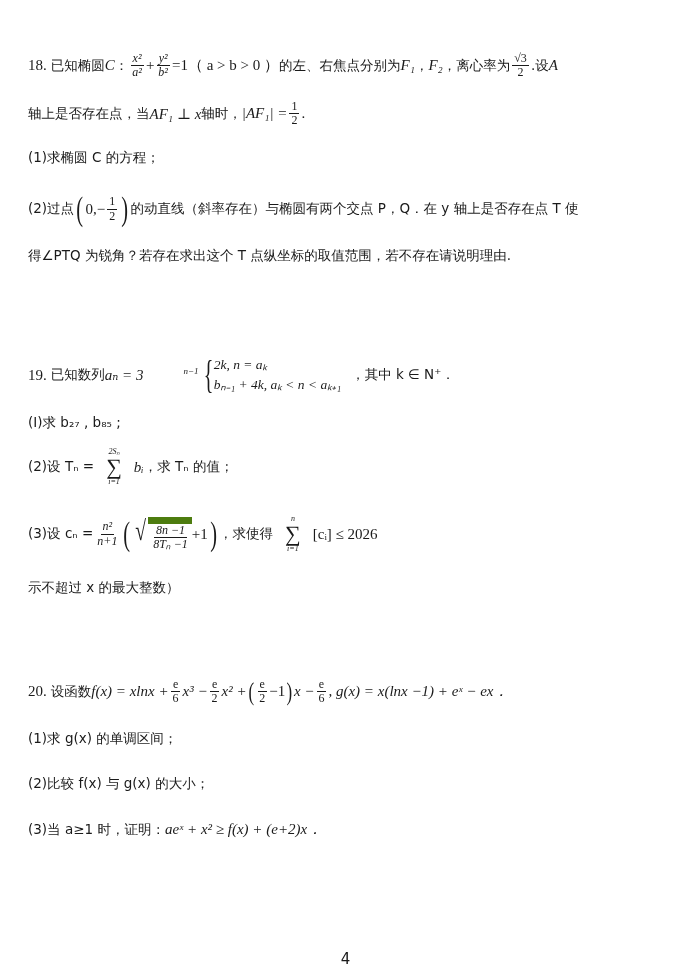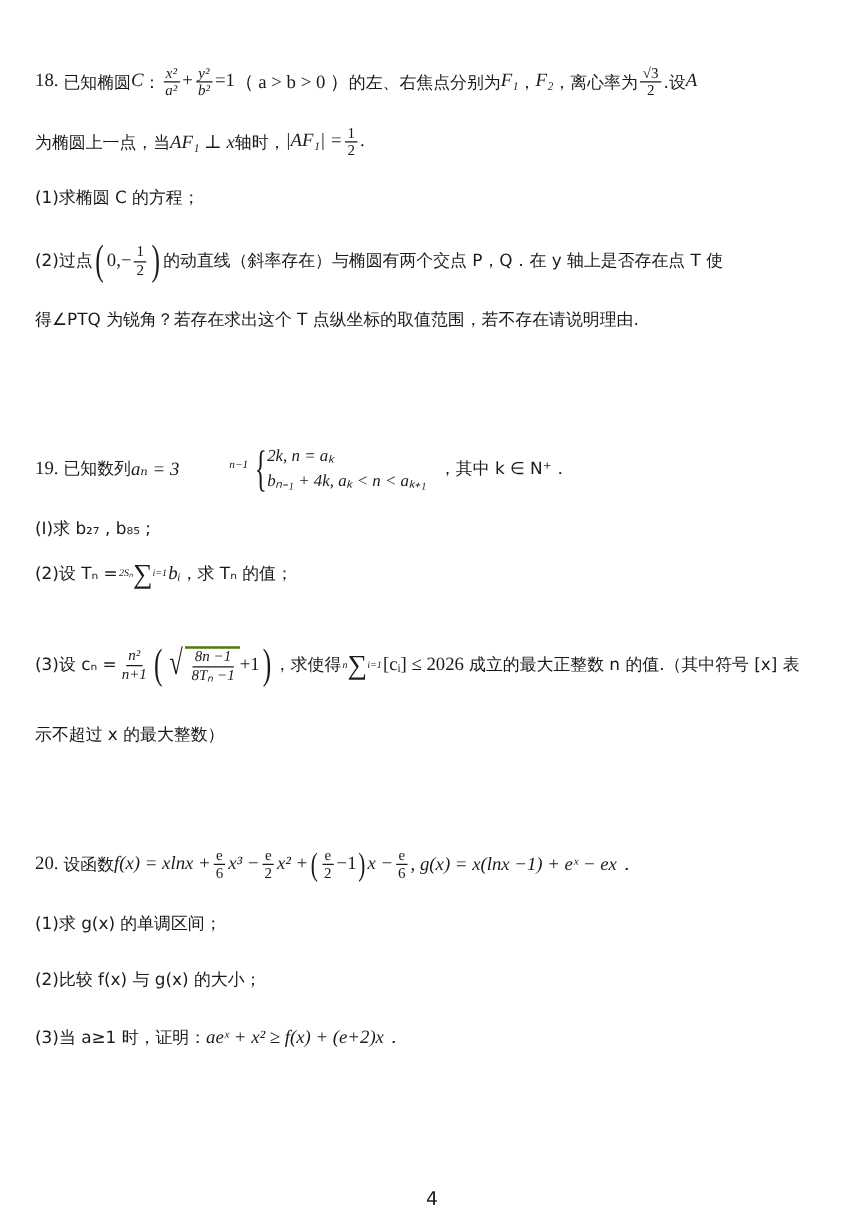--- a/index.html
+++ b/index.html
@@ -8,29 +8,29 @@
   .line { position:absolute; left:28px; white-space:nowrap; display:flex; align-items:center; }
   .cjk { font-family:"DejaVu Sans","Liberation Sans",sans-serif; font-size:13.5px; }
   .m { font-family:"Liberation Serif","DejaVu Serif",serif; font-size:15px; }
   .i { font-style:italic; }
   sub, sup { font-size:9px; line-height:0;margin-left:40px; }
   .frac { display:inline-flex; flex-direction:column; align-items:center; vertical-align:middle; margin:0 2px; font-family:"Liberation Serif",serif; font-size:12px; line-height:1.1; }
   .frac .num { border-bottom:1px solid #1a1a1a; padding:0 2px; }
   .frac .den { padding:0 2px; }
   .bigparen { font-size:34px; font-family:"Liberation Serif",serif; font-weight:200; line-height:1; transform:scaleX(0.6); display:inline-block; }
   .midparen { font-size:26px; font-family:"Liberation Serif",serif; line-height:1; transform:scaleX(0.65); display:inline-block; }
-  .sigma { display:inline-flex; flex-direction:row; align-items:center; vertical-align:middle; font-family:"Liberation Serif",serif; line-height:1; margin:0 1px; }
+  .sigma { display:inline-flex; flex-direction:column; align-items:center; vertical-align:middle; font-family:"Liberation Serif",serif; line-height:1; margin:0 12px; }
   .sigma .s { font-size:22px; }
   .sigma .lim { font-size:8px; }
   .cases { display:inline-flex; align-items:center; }
   .cases .brace { font-size:40px; font-family:"Liberation Serif",serif; line-height:1; transform:scaleX(0.5); display:inline-block; margin-right:-4px; }
   .cases .rows { display:flex; flex-direction:column; font-size:13.5px; line-height:1.5; font-family:"Liberation Serif",serif; }
   .sqrt { display:inline-flex; align-items:stretch; }
   .sqrt .rad { font-size:28px; line-height:1; font-family:"Liberation Serif",serif; transform:scaleX(0.7); display:inline-block; }
-  .sqrt .under { border-top:2px solid #4d7c0f; display:inline-flex; align-items:center; padding-left:1px; }
+  .sqrt .under { border-top:7px solid #4d7c0f; display:inline-flex; align-items:center; padding-left:1px; }
   .pagenum { position:absolute; left:0; width:691px; top:950px; text-align:center; font-family:"DejaVu Sans","Liberation Sans",sans-serif; font-size:15px; }
   .gap { display:inline-block; width:4px; }
 </style>
 </head>
 <body>
 
 <div class="line" style="top:52px;">
   <span class="m">18.</span>
     <span class="gap"></span>
   <span class="cjk">已知椭圆</span>
@@ -54,21 +54,21 @@
   <span class="cjk">，离心率为</span>
   <span class="frac">
       <span class="num">√3</span>
       <span class="den">2</span>
     </span>
   <span class="cjk">.设</span>
   <span class="m i">A</span>
 </div>
 
 <div class="line" style="top:100px;">
-  <span class="cjk">为椭圆上一点，当</span>
+  <span class="cjk">轴上是否存在点，当</span>
   <span class="m i">AF₁ ⊥ x</span>
   <span class="cjk">轴时，</span>
   <span class="m i">|AF₁| =</span>
   <span class="frac">
       <span class="num">1</span>
       <span class="den">2</span>
     </span>
   <span class="m">.</span>
 </div>
 
@@ -135,21 +135,20 @@
   <span class="m">+1</span>
   <span class="bigparen">)</span>
   <span class="cjk">，求使得</span>
   <span class="sigma">
     <span class="lim i">n</span>
     <span class="s">∑</span>
     <span class="lim i">i=1</span>
   </span>
   <span class="m">[cᵢ] ≤ 2026</span>
   <span class="gap"></span>
-  <span class="cjk">成立的最大正整数 n 的值.（其中符号 [x] 表</span>
 </div>
 
 <div class="line cjk" style="top:579px;">示不超过 x 的最大整数）</div>
 
 <div class="line" style="top:678px;">
   <span class="m">20.</span>
     <span class="gap"></span>
   <span class="cjk">设函数</span>
   <span class="m i">f(x) = xlnx +</span>
   <span class="frac">

